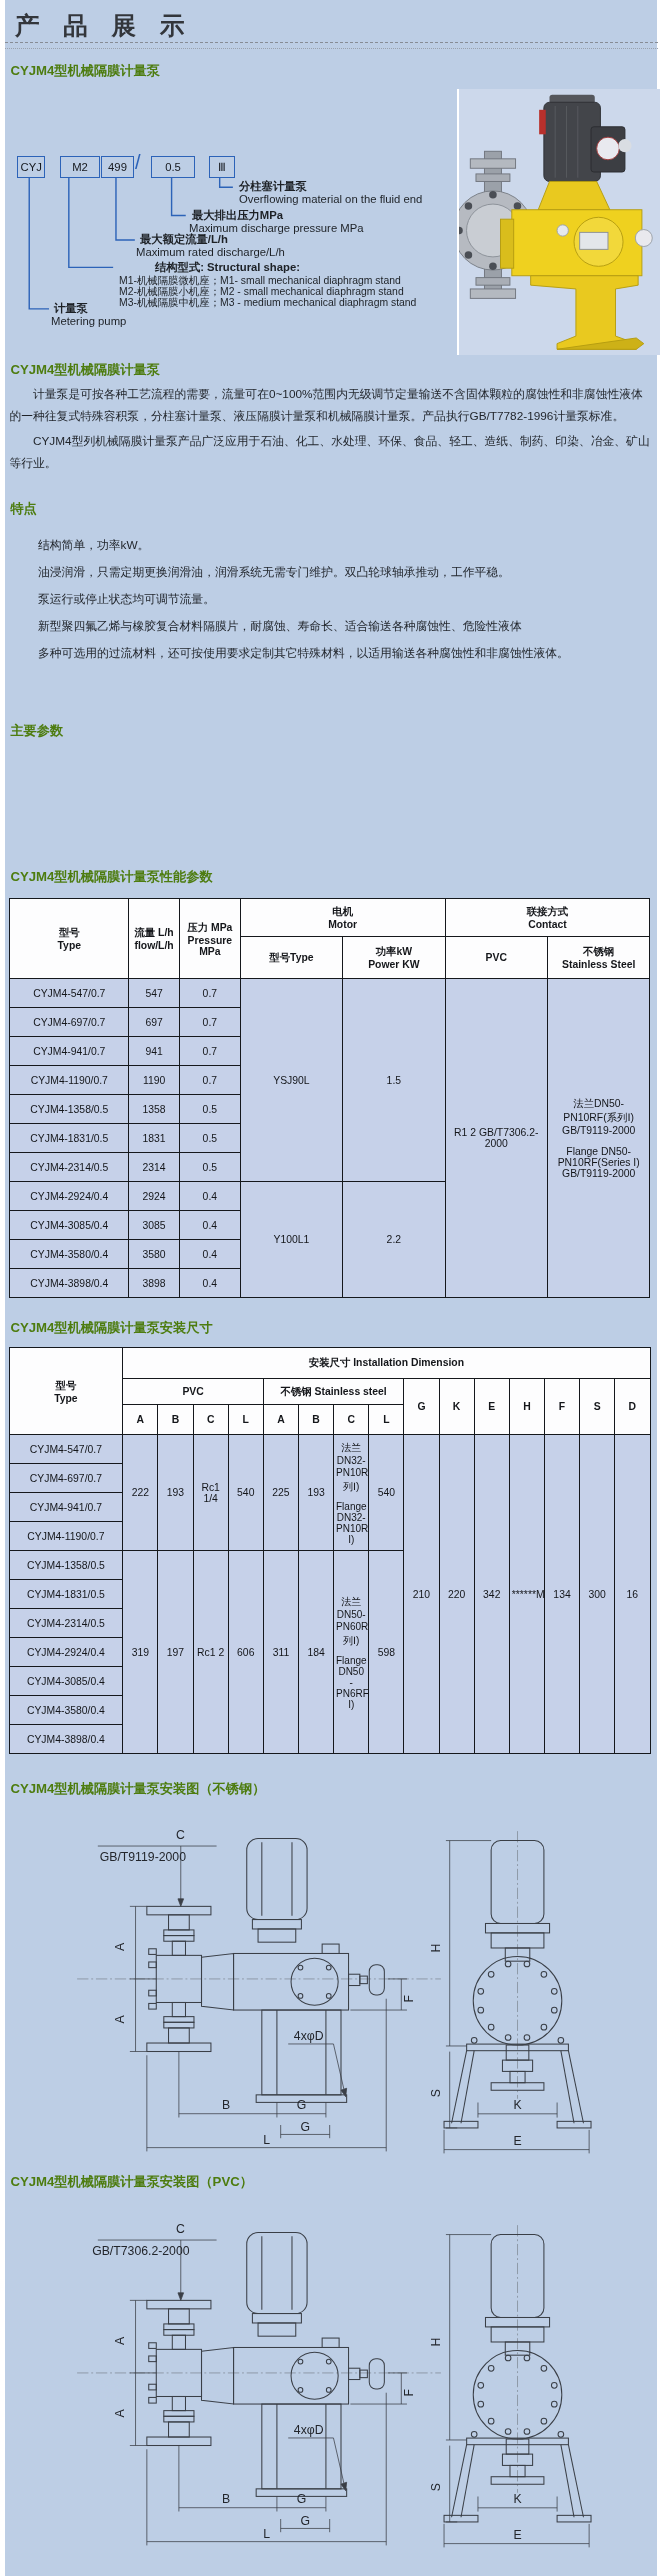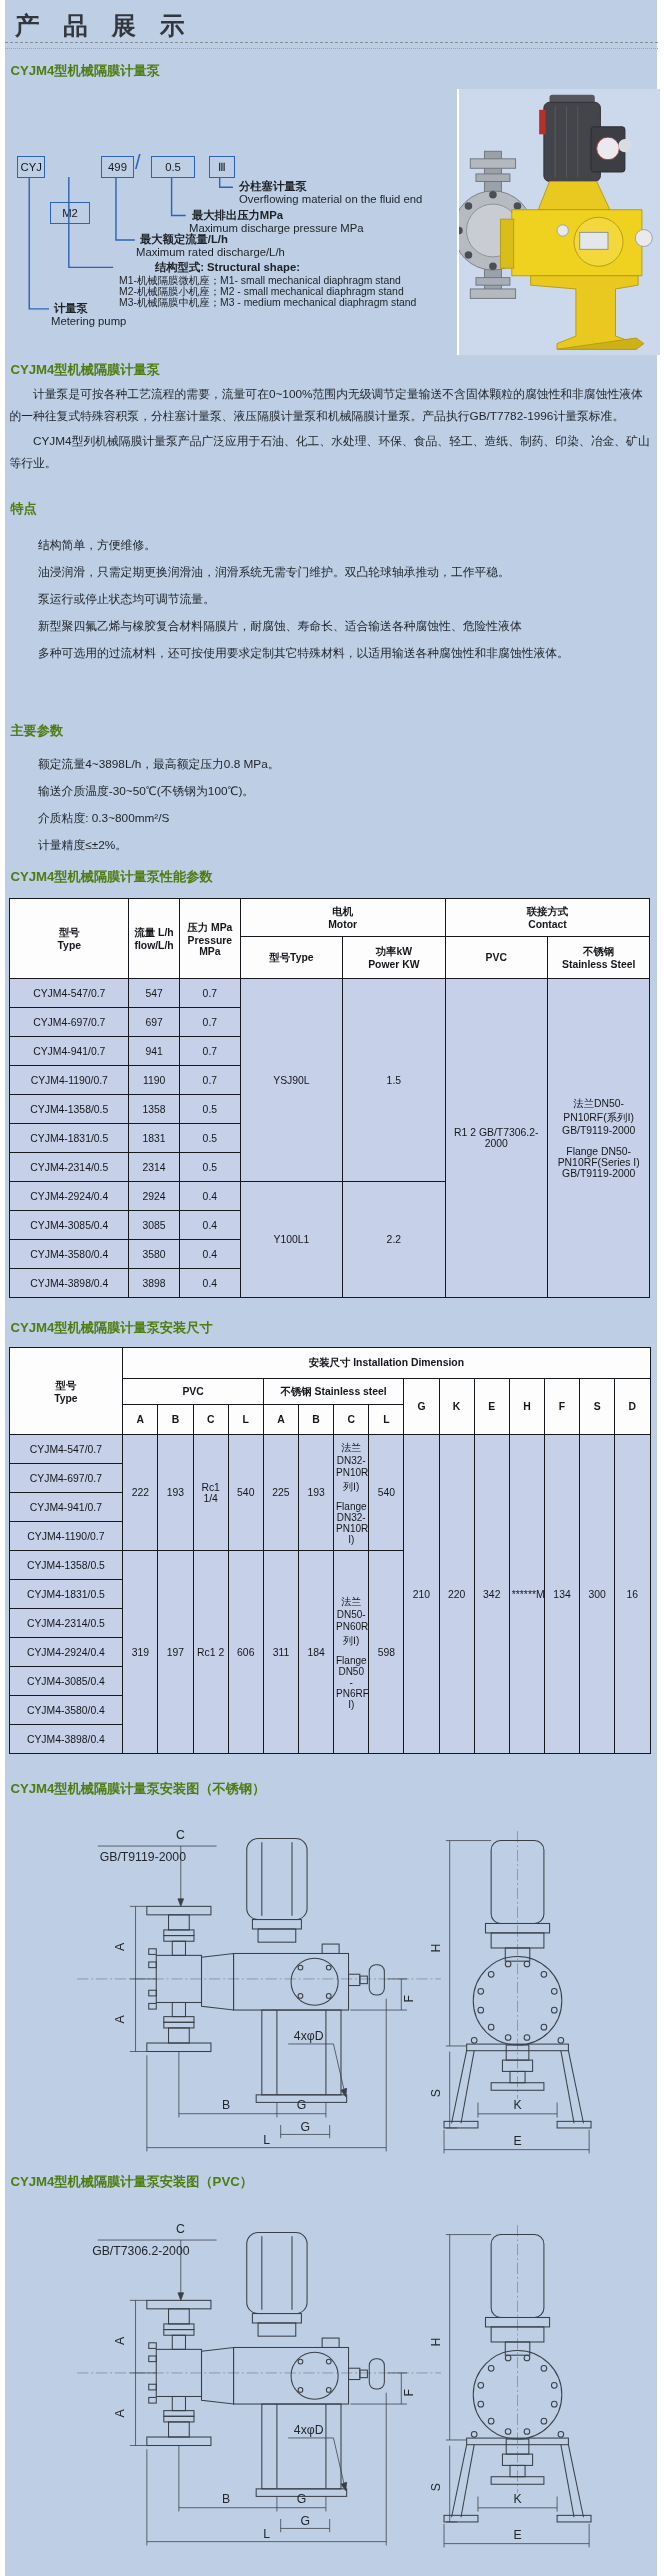--- a/index.html
+++ b/index.html
@@ -84,21 +84,21 @@
         <circle cx="110" cy="150" r="6" fill="#e6e9ed" stroke="#9aa0a8"></circle>
       </g>
       <g>
         <polygon points="76,198 190,198 190,208 166,212 166,262 188,270 188,276 104,276 104,270 124,262 124,212 76,208" fill="#e9c91f" stroke="#b59c10"></polygon>
         <polygon points="104,276 188,276 196,270 188,264" fill="#cdb117" stroke="#b59c10"></polygon>
       </g>
     </svg>
   </div>
 
   <div class="mbox" style="left:17px;top:156px;width:26.4px;height:20px;">CYJ</div>
-  <div class="mbox" style="left:50px;top:156px;width:38px;height:20px;margin-top:46px;">M2</div>
+  <div class="mbox" style="left:60px;top:156px;width:38px;height:20px;">M2</div>
   <div class="mbox" style="left:101px;top:156px;width:31px;height:20px;">499</div>
   <div class="slash" style="left:135px;top:151px;">/</div>
   <div class="mbox" style="left:151px;top:156px;width:42px;height:20px;">0.5</div>
   <div class="mbox" style="left:209px;top:156px;width:23.6px;height:20px;">Ⅲ</div>
 
   <svg class="abs" style="left:0;top:142px;" width="462" height="198" viewBox="0 0 490 210">
     <polyline class="blue" points="233,37 233,48 247,48"></polyline>
     <polyline class="blue" points="182,37 182,78 197,78"></polyline>
     <polyline class="blue" points="123,37 123,104 143,104"></polyline>
     <polyline class="blue" points="73,37 73,133 120,133"></polyline>
@@ -119,34 +119,28 @@
   <div class="lble" style="left:51px;top:315px;">Metering pump</div>
 
   <div class="abs h2" style="left:10.4px;top:361px;">CYJM4型机械隔膜计量泵</div>
   <div class="abs txt intro" style="left:9.4px;top:383px;width:645px;">
     <p>计量泵是可按各种工艺流程的需要，流量可在0~100%范围内无级调节定量输送不含固体颗粒的腐蚀性和非腐蚀性液体的一种往复式特殊容积泵，分柱塞计量泵、液压隔膜计量泵和机械隔膜计量泵。产品执行GB/T7782-1996计量泵标准。</p>
     <p>CYJM4型列机械隔膜计量泵产品广泛应用于石油、化工、水处理、环保、食品、轻工、造纸、制药、印染、冶金、矿山等行业。</p>
   </div>
 
   <div class="abs h2" style="left:10.4px;top:500px;">特点</div>
   <div class="abs txt list" style="left:38px;top:532px;">
-    <div>结构简单，方便维修。</div>
+    <div>结构简单，功率kW。</div>
     <div>油浸润滑，只需定期更换润滑油，润滑系统无需专门维护。双凸轮球轴承推动，工作平稳。</div>
     <div>泵运行或停止状态均可调节流量。</div>
     <div>新型聚四氟乙烯与橡胶复合材料隔膜片，耐腐蚀、寿命长、适合输送各种腐蚀性、危险性液体</div>
     <div>多种可选用的过流材料，还可按使用要求定制其它特殊材料，以适用输送各种腐蚀性和非腐蚀性液体。</div>
   </div>
 
   <div class="abs h2" style="left:10.4px;top:722px;">主要参数</div>
-  <div class="abs txt list" style="left:38px;top:751px;">
-    <div>额定流量4~3898L/h，最高额定压力0.8 MPa。</div>
-    <div>输送介质温度-30~50℃(不锈钢为100℃)。</div>
-    <div>介质粘度: 0.3~800mm²/S</div>
-    <div>计量精度≤±2%。</div>
-  </div>
 
   <div class="abs h2" style="left:10.4px;top:868px;">CYJM4型机械隔膜计量泵性能参数</div>
   <table class="abs tbl" style="left:9.4px;top:898px;width:641px;">
     <tbody>
         <tr style="height:38px;">
       <td class="hd" style="width:114px;" rowspan="2">
         <div>型号</div>
         <div>Type</div>
       </td>
       <td class="hd" style="width:46px;" rowspan="2">

